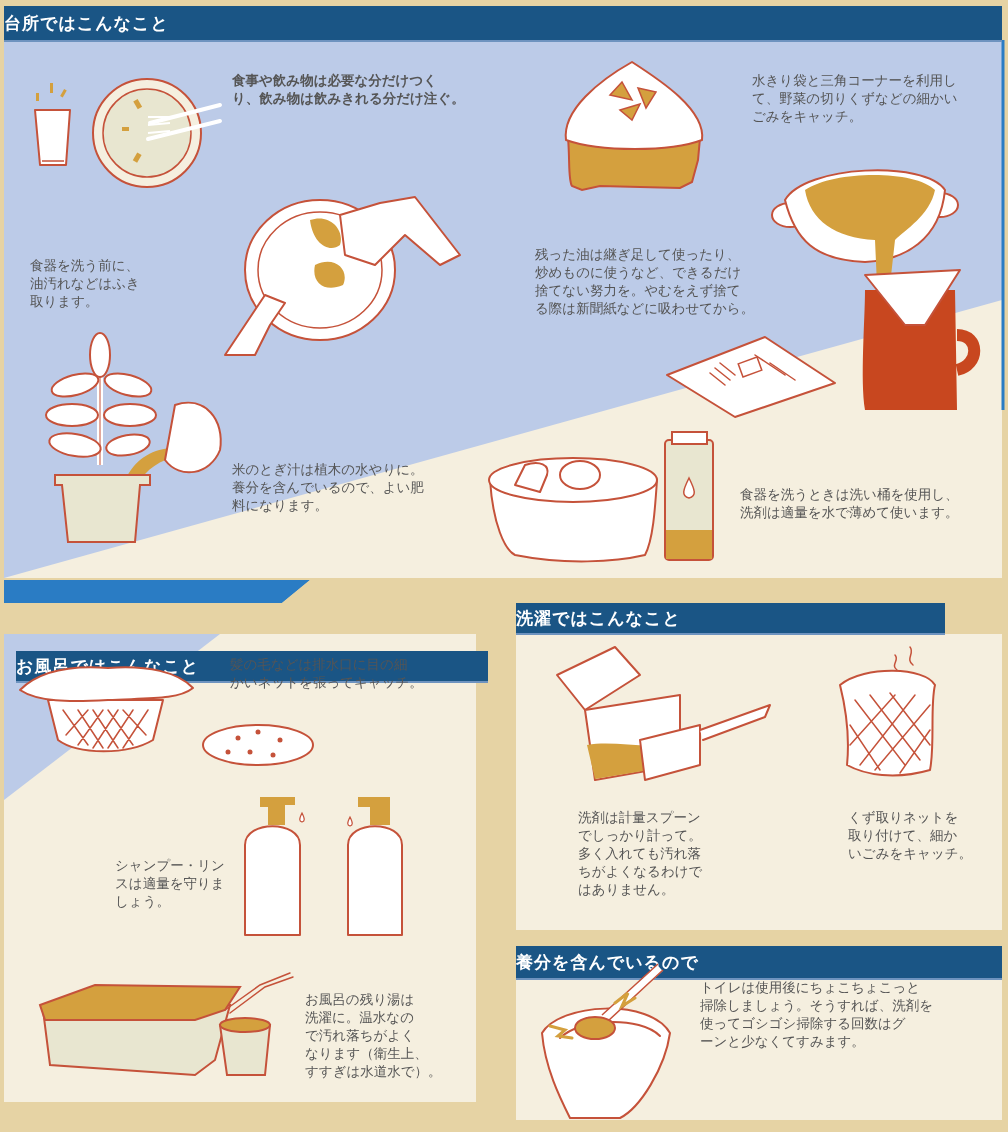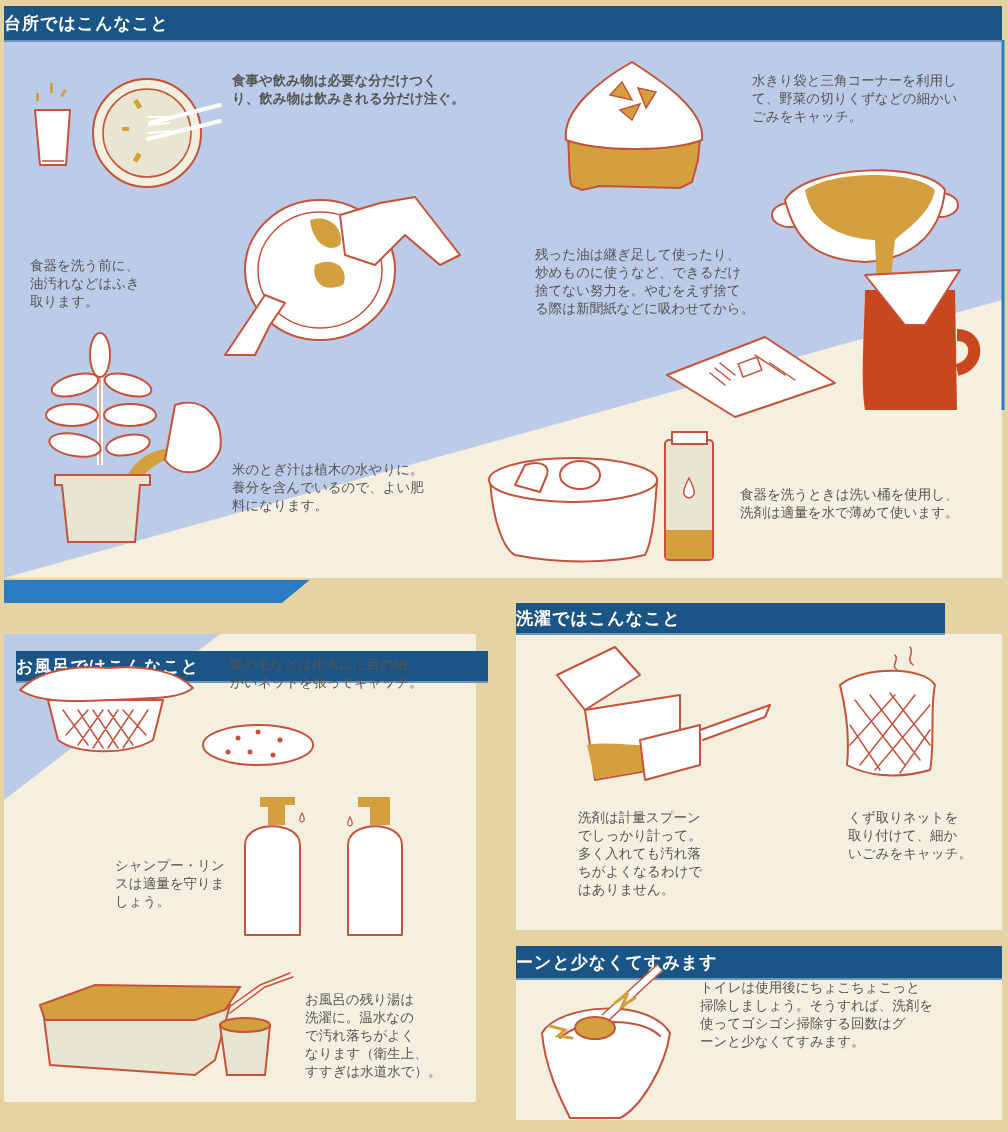--- a/index.html
+++ b/index.html
@@ -214,21 +214,21 @@
     <path class="stroke" d="M5 40 C30 20 90 22 100 40 C95 60 100 100 95 125 C60 135 30 130 12 120 C15 90 10 60 5 40 Z"></path>
     <path class="thin" d="M20 55 L70 120 M35 50 L85 115 M55 48 L95 100 M15 80 L45 125 M80 50 L25 120 M95 60 L40 125 M60 50 L15 100 M95 85 L65 128"></path>
   </svg>
   <div class="tip" style="left:848px;top:808px;width:150px;">くず取りネットを
 取り付けて、細か
 いごみをキャッチ。</div>
 </section>
 
 <section>
   <div class="header-bar" style="left:516px;top:946px;width:486px;height:34px;">
-    <span>ーンと少なくてすみます</span>
+    <span>養分を含んでいるので</span>
   </div>
 
   <svg style="left:540px;top:958px" width="150" height="160">
     <path class="stroke" d="M2 75 C20 45 110 40 130 75 C125 110 100 150 80 160 L30 160 C20 140 5 110 2 75 Z"></path>
     <path class="stroke" d="M20 80 C40 60 100 58 120 78"></path>
     <path fill="none" stroke="#fff" stroke-width="8" d="M65 60 L120 10"></path>
     <path fill="none" stroke="#c5523a" stroke-width="1.5" d="M62 57 L118 6 M68 63 L123 12"></path>
     <ellipse cx="55" cy="70" rx="20" ry="11" fill="#d4a03e" stroke="#c5523a" stroke-width="2"></ellipse>
     <path class="thin" style="stroke:#d4a03e;stroke-width:3" d="M75 45 L88 35 L82 48 L95 40 M10 68 L25 72 L18 78 L32 80"></path>
   </svg>

